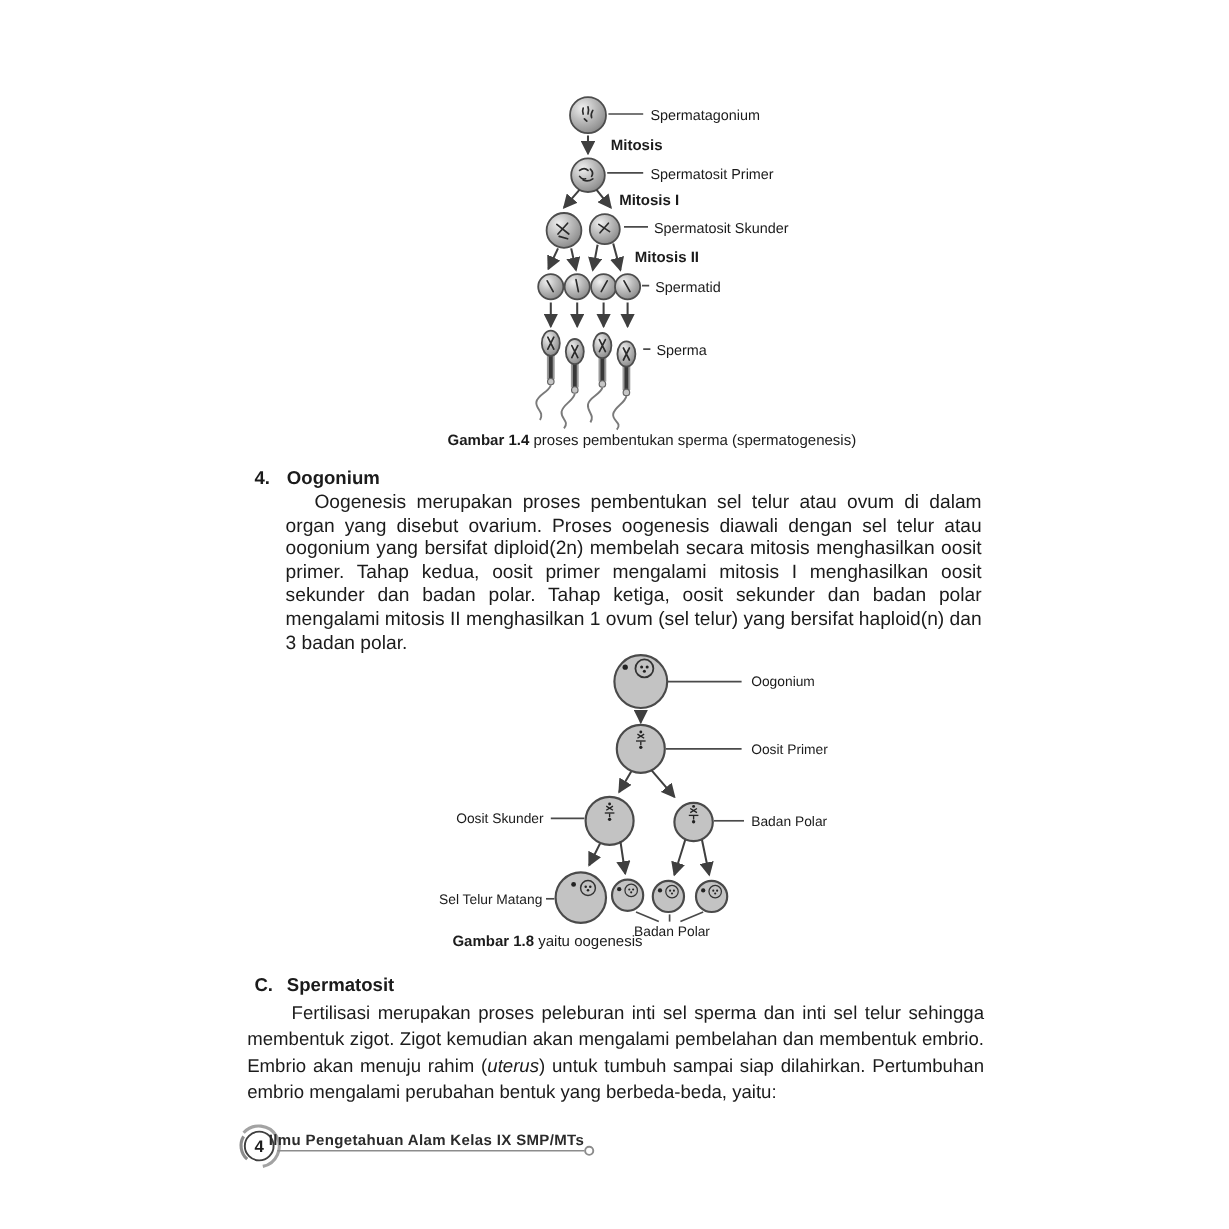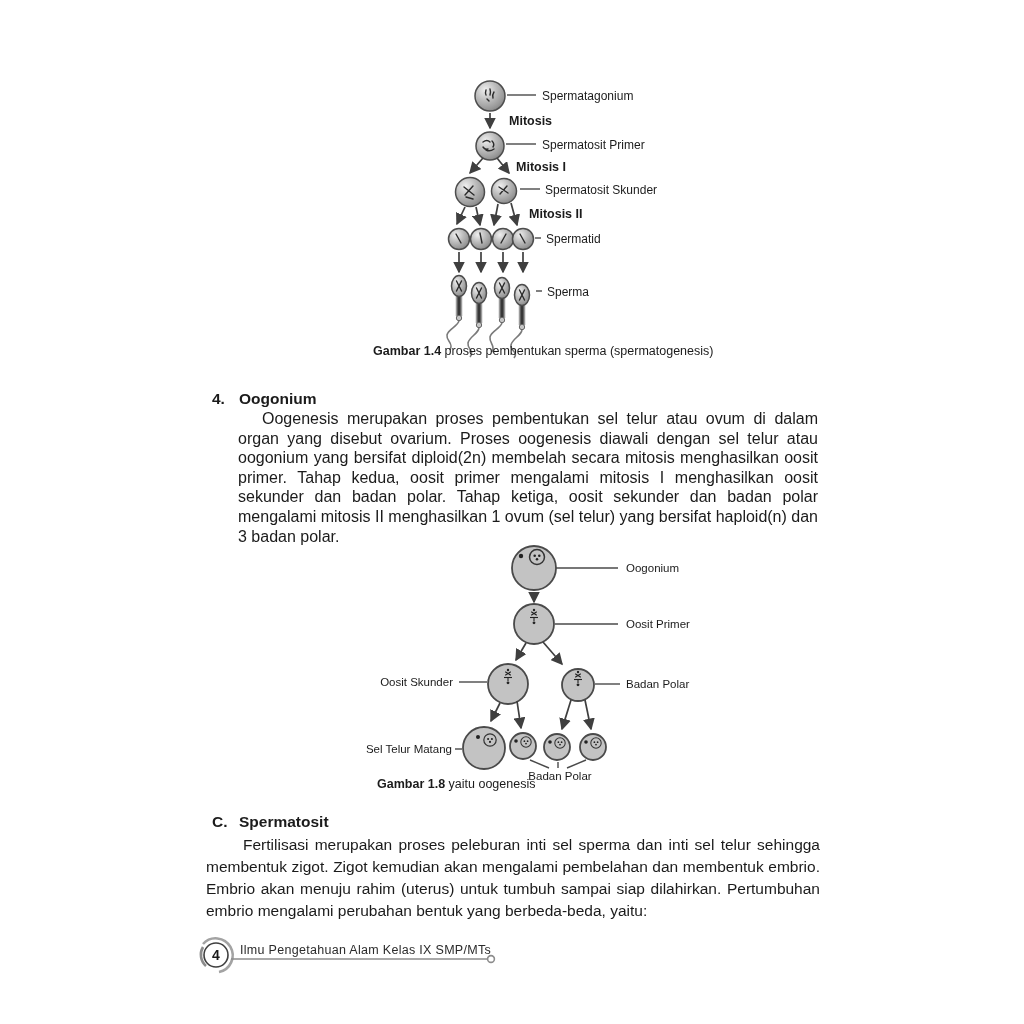--- a/index.html
+++ b/index.html
@@ -9,31 +9,31 @@
     font-family:"Liberation Sans",sans-serif;
   }
   .fig{position:absolute}
   .caption{position:absolute;font-size:12.5px;white-space:nowrap;color:var(--ink,#1b1b1b)}
   .caption .b{font-weight:bold}
   .heading{position:absolute;font-weight:bold;font-size:15.5px;display:flex;color:var(--ink,#1b1b1b)}
   .heading .num{width:27px;flex:0 0 27px}
   .para{position:absolute;text-align:justify;color:var(--ink,#1b1b1b)}
   .p1{font-size:16px;line-height:19.6px;text-indent:24px}
   .p2{font-size:15.5px;line-height:21.9px;text-indent:37px}
-  .ital{}
+  .ital{font-style:italic}
   svg{display:block}
   svg text{font-family:"Liberation Sans",sans-serif;font-size:12px;fill:var(--ink,#1b1b1b)}
   svg text.bt{font-weight:bold;font-size:12.5px}
   svg text.sm{font-size:11.5px}
   .cellflat{fill:var(--cell-fill,#c3c3c3);stroke:var(--cell-stroke,#4a4a4a);stroke-width:1.8}
   .grad{fill:url(#cg1);stroke:#4d4d4d;stroke-width:1.5}
   .cline{stroke:#4a4a4a;stroke-width:1.4;fill:none}
   .arr{stroke:#3f3f3f;stroke-width:1.7;fill:none}
   .chrom{stroke:#2b2b2b;stroke-width:1.4;fill:none;stroke-linecap:round}
-  .footer-title{position:absolute;left:240px;top:943px;font-size:12.5px;font-weight:normal;
+  .footer-title{position:absolute;left:224px;top:943px;font-size:12.5px;font-weight:bold;
     letter-spacing:.3px;color:#2b2b2b;white-space:nowrap}
 </style>
 </head>
 <body>
 
 <div>
 
   <svg class="fig" style="left:425px;top:78px" width="260" height="285" viewBox="425 78 260 285">
     <defs>
       <radialGradient id="cg1" cx="35%" cy="30%" r="78%">
@@ -132,21 +132,21 @@
     <text x="542" y="100">Spermatagonium</text>
     <text x="509" y="125" class="bt">Mitosis</text>
     <text x="542" y="149">Spermatosit Primer</text>
     <text x="516" y="171" class="bt">Mitosis I</text>
     <text x="545" y="194">Spermatosit Skunder</text>
     <text x="529" y="218" class="bt">Mitosis II</text>
     <text x="546" y="243">Spermatid</text>
     <text x="547" y="296">Sperma</text>
   </svg>
 
-  <div class="caption" style="left:373px;top:344px">
+  <div class="caption" style="left:373px;top:360px">
     <span class="b">Gambar 1.4</span><span> proses pembentukan sperma (spermatogenesis)</span>
   </div>
 
   <div class="heading" style="left:212px;top:390px">
     <span class="num">4.</span>
     <span>Oogonium</span>
   </div>
   <div class="para p1" style="left:238px;top:409px;width:580px">Oogenesis merupakan proses pembentukan sel telur atau ovum di dalam organ yang disebut ovarium. Proses oogenesis diawali dengan sel telur atau oogonium yang bersifat diploid(2n) membelah secara mitosis menghasilkan oosit primer. Tahap kedua, oosit primer mengalami mitosis I menghasilkan oosit sekunder dan badan polar. Tahap ketiga, oosit sekunder dan badan polar mengalami mitosis II menghasilkan 1 ovum (sel telur) yang bersifat haploid(n) dan 3 badan polar.</div>
 
   <svg class="fig" style="left:350px;top:540px" width="350" height="255" viewBox="350 540 350 255">

